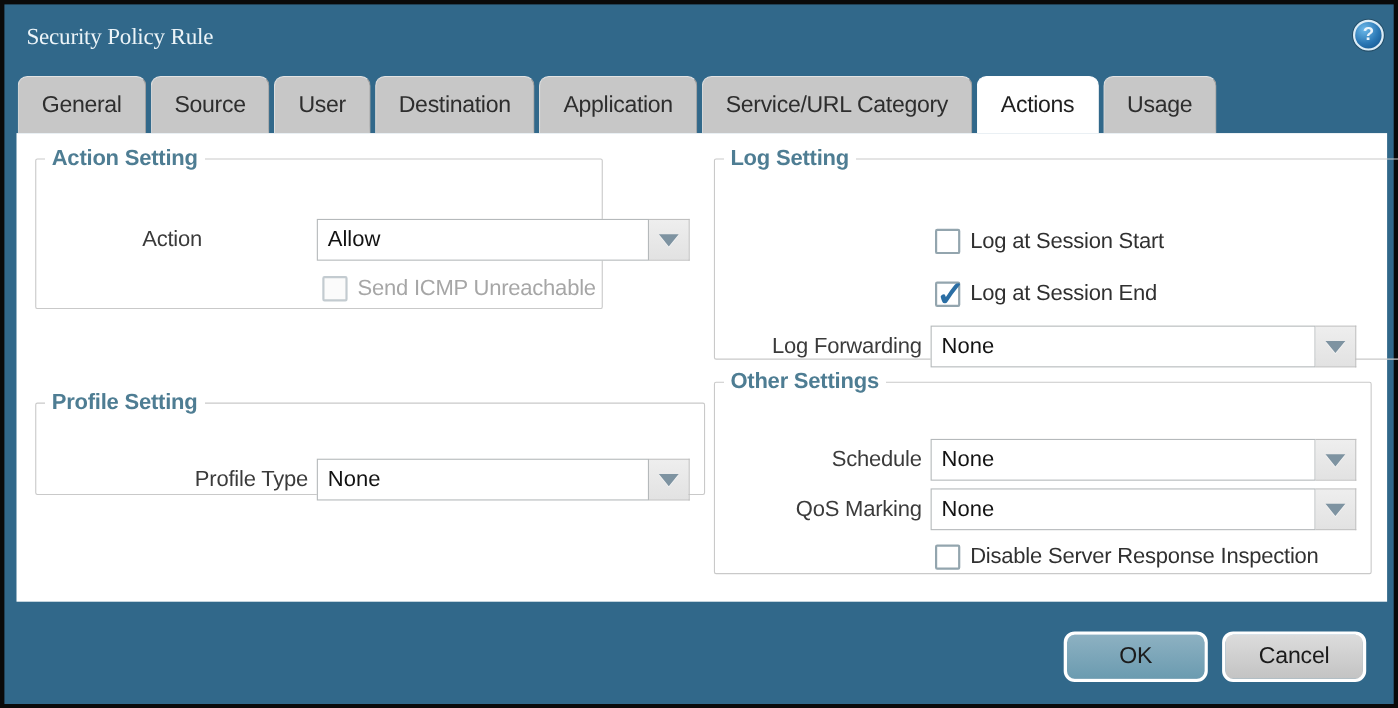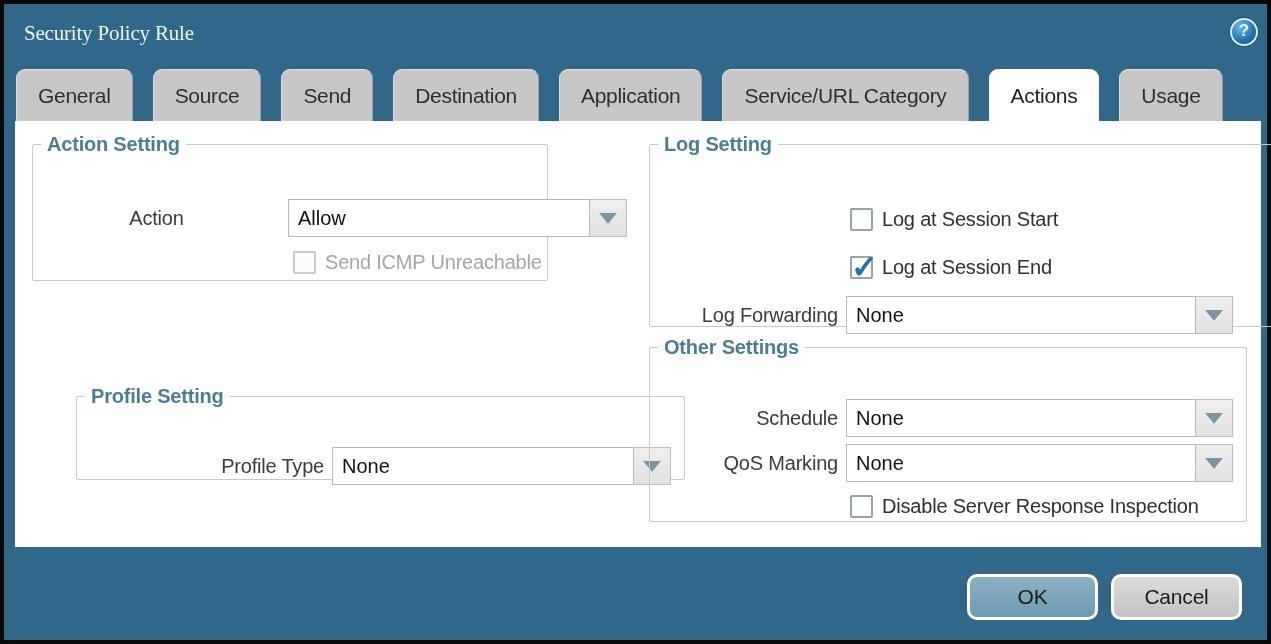--- a/index.html
+++ b/index.html
@@ -30,21 +30,21 @@
     cursor:pointer;
   }
   .help::after {
     content:"?";
     position:absolute; left:0; top:1px; width:100%;
     text-align:center; font-size:17px; font-weight:bold; color:#eaf4fb;
   }
   
   .tabs {
     position:absolute; left:12px; top:65px; height:52px;
-    display:flex; gap:20px;
+    display:flex; gap:4px;
   }
   .tab {
     height:52px; padding:0 21px;
     display:flex; align-items:center;
     background:#c7c7c7;
     border-radius:9px 9px 0 0;
     border-top:1px solid #e3e3e3; border-left:1px solid #dedede; border-right:1px solid #9e9e9e;
     font-size:21px; letter-spacing:-0.3px; color:#2e2e2e;
     cursor:pointer; white-space:nowrap;
   }
@@ -58,21 +58,21 @@
     position:absolute;
     border:1px solid #c9c9c9; border-radius:2px;
     padding:0;
   }
   legend {
     margin-left:8px; padding:0 6px;
     font-size:20px; font-weight:bold; letter-spacing:-0.2px;
     color:#4e7d93; line-height:22px;
   }
   .fs-action  { left:17px;  top:12px;  width:516px; height:148px; }
-  .fs-profile { left:17px;  top:264px; width:609px; height:95px;margin-left:44px;  }
+  .fs-profile { left:17px;  top:234px; width:609px; height:95px;  }
   .fs-log     { left:634px; top:12px;  width:664px; height:194px; }
   .fs-other   { left:634px; top:215px; width:598px; height:186px; }
   .row-label {
     position:absolute; text-align:right;
     font-size:20px; letter-spacing:-0.2px; color:#3b3b3b;
     white-space:nowrap;
   }
   
   .select { position:absolute; display:flex; cursor:pointer; }
   .select-value {
@@ -126,21 +126,21 @@
 <div class="dialog">
 
   <div class="titlebar">
     <div class="title">Security Policy Rule</div>
     <div class="help"></div>
   </div>
 
   <div class="tabs">
     <div class="tab">General</div>
     <div class="tab">Source</div>
-    <div class="tab">Send</div>
+    <div class="tab">User</div>
     <div class="tab">Destination</div>
     <div class="tab">Application</div>
     <div class="tab">Service/URL Category</div>
     <div class="tab active">Actions</div>
     <div class="tab">Usage</div>
   </div>
 
   <div class="content">
 
     <fieldset class="fs-action">

